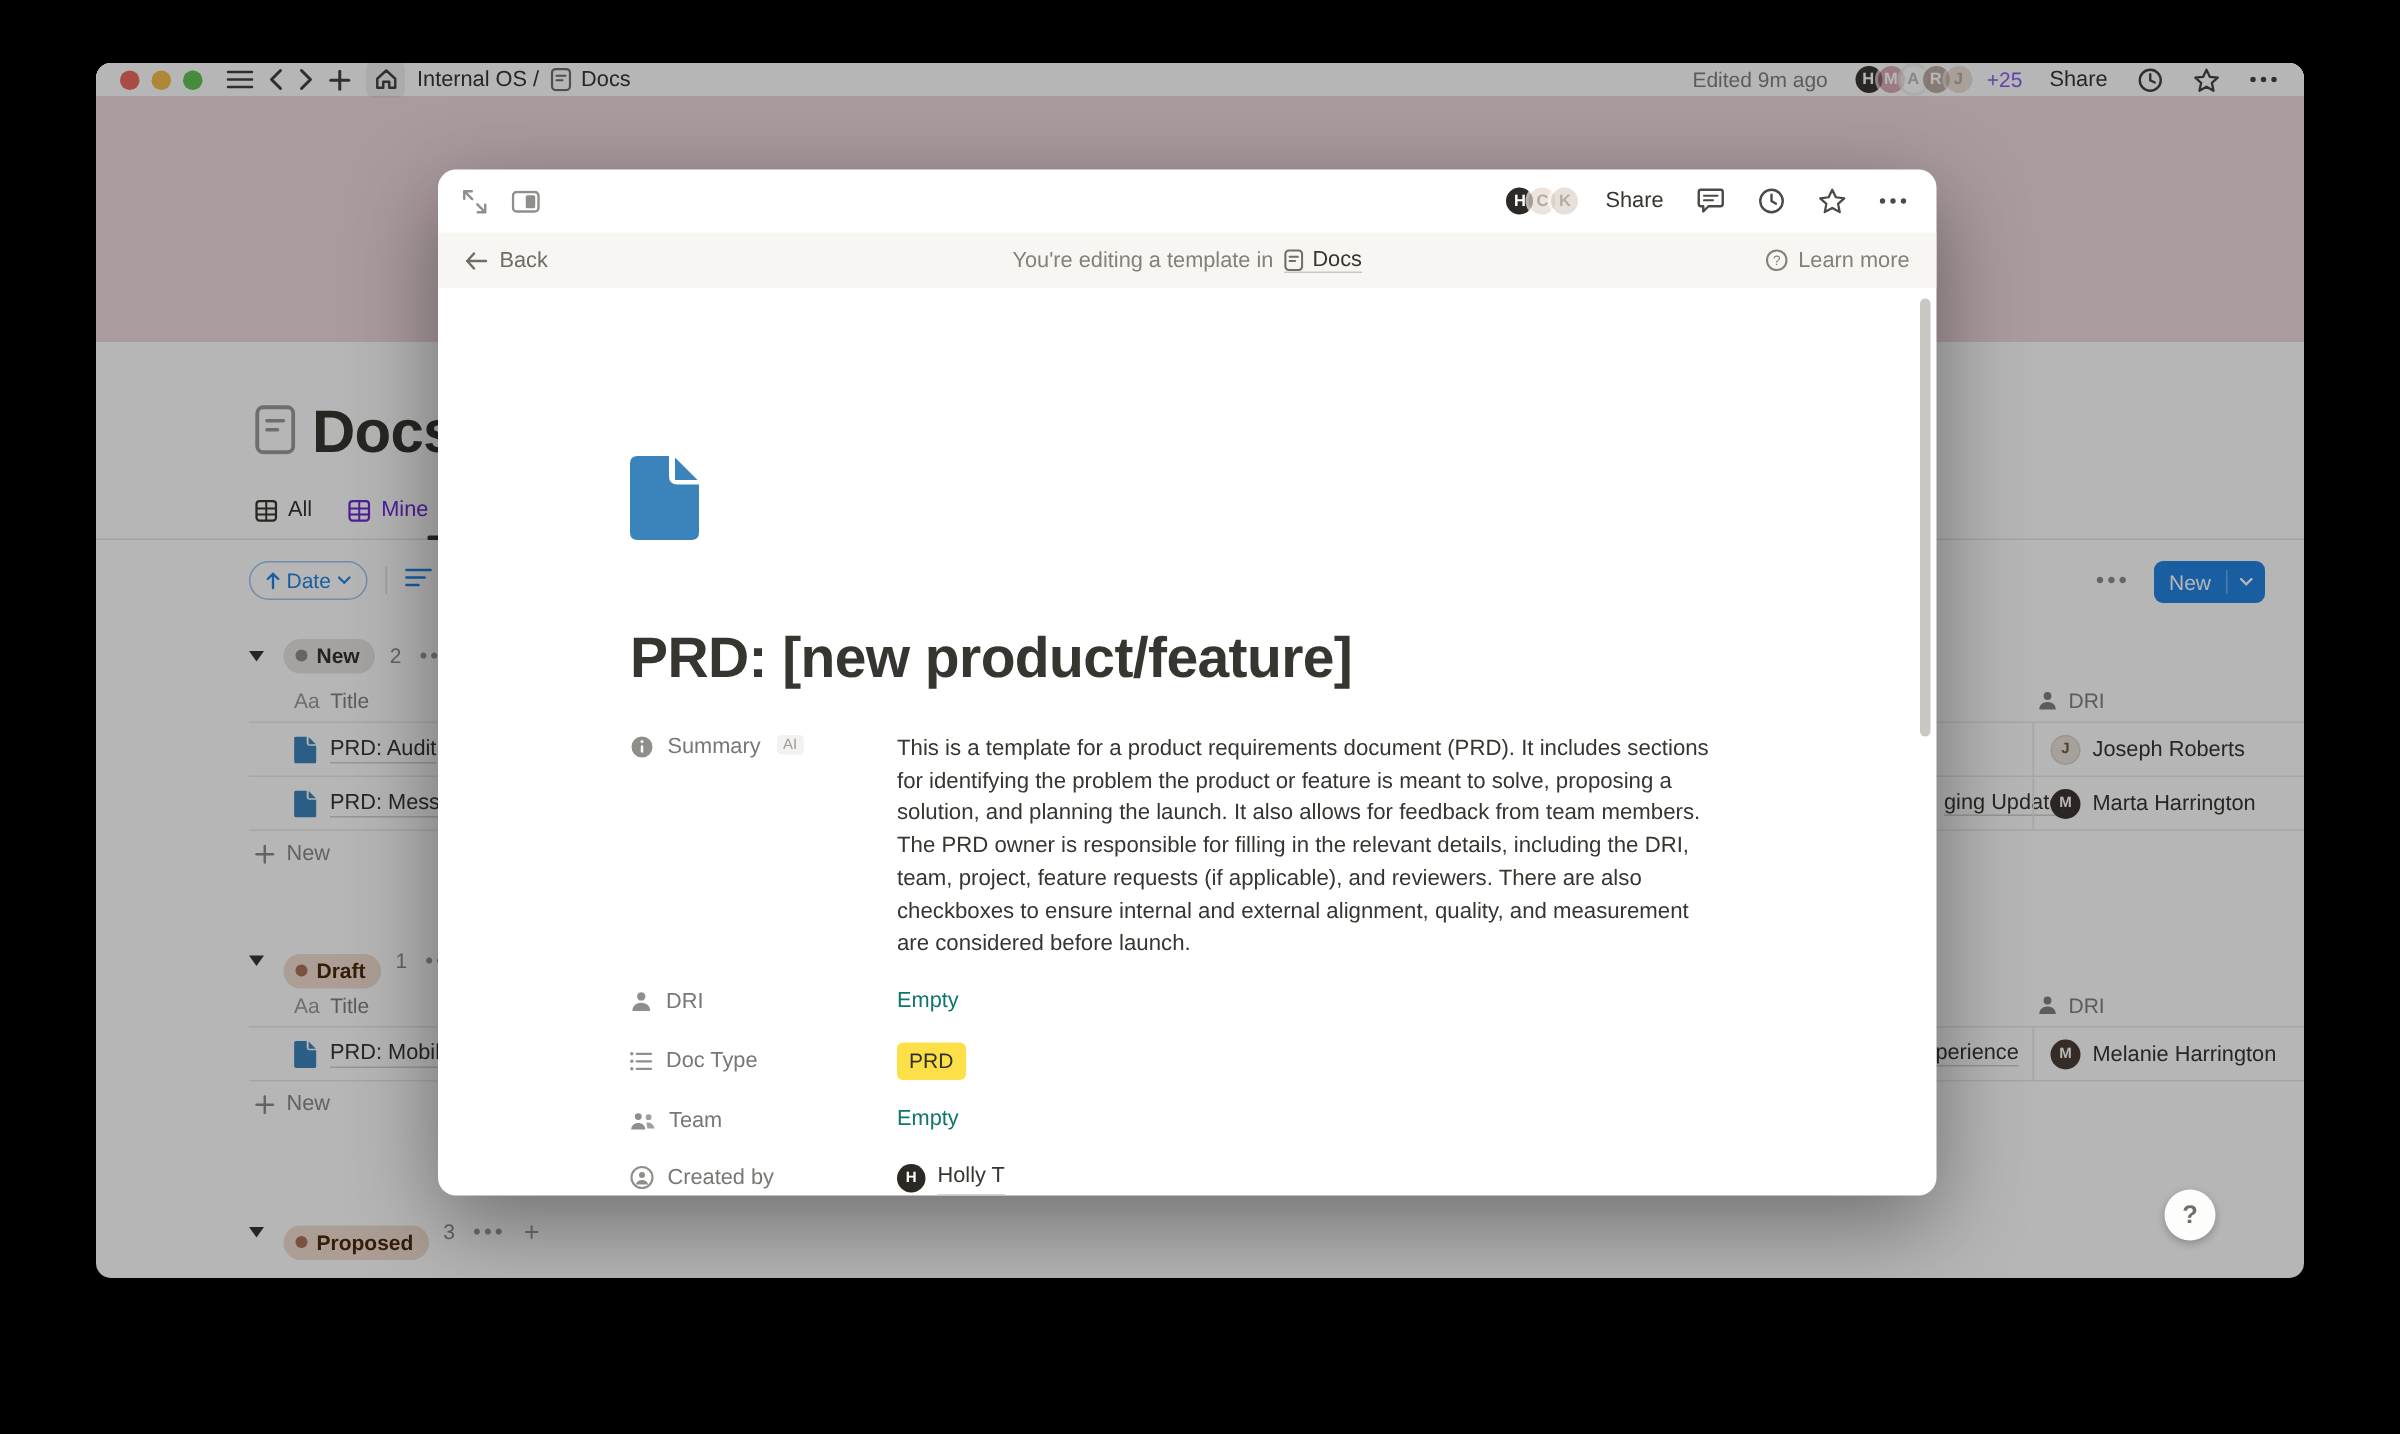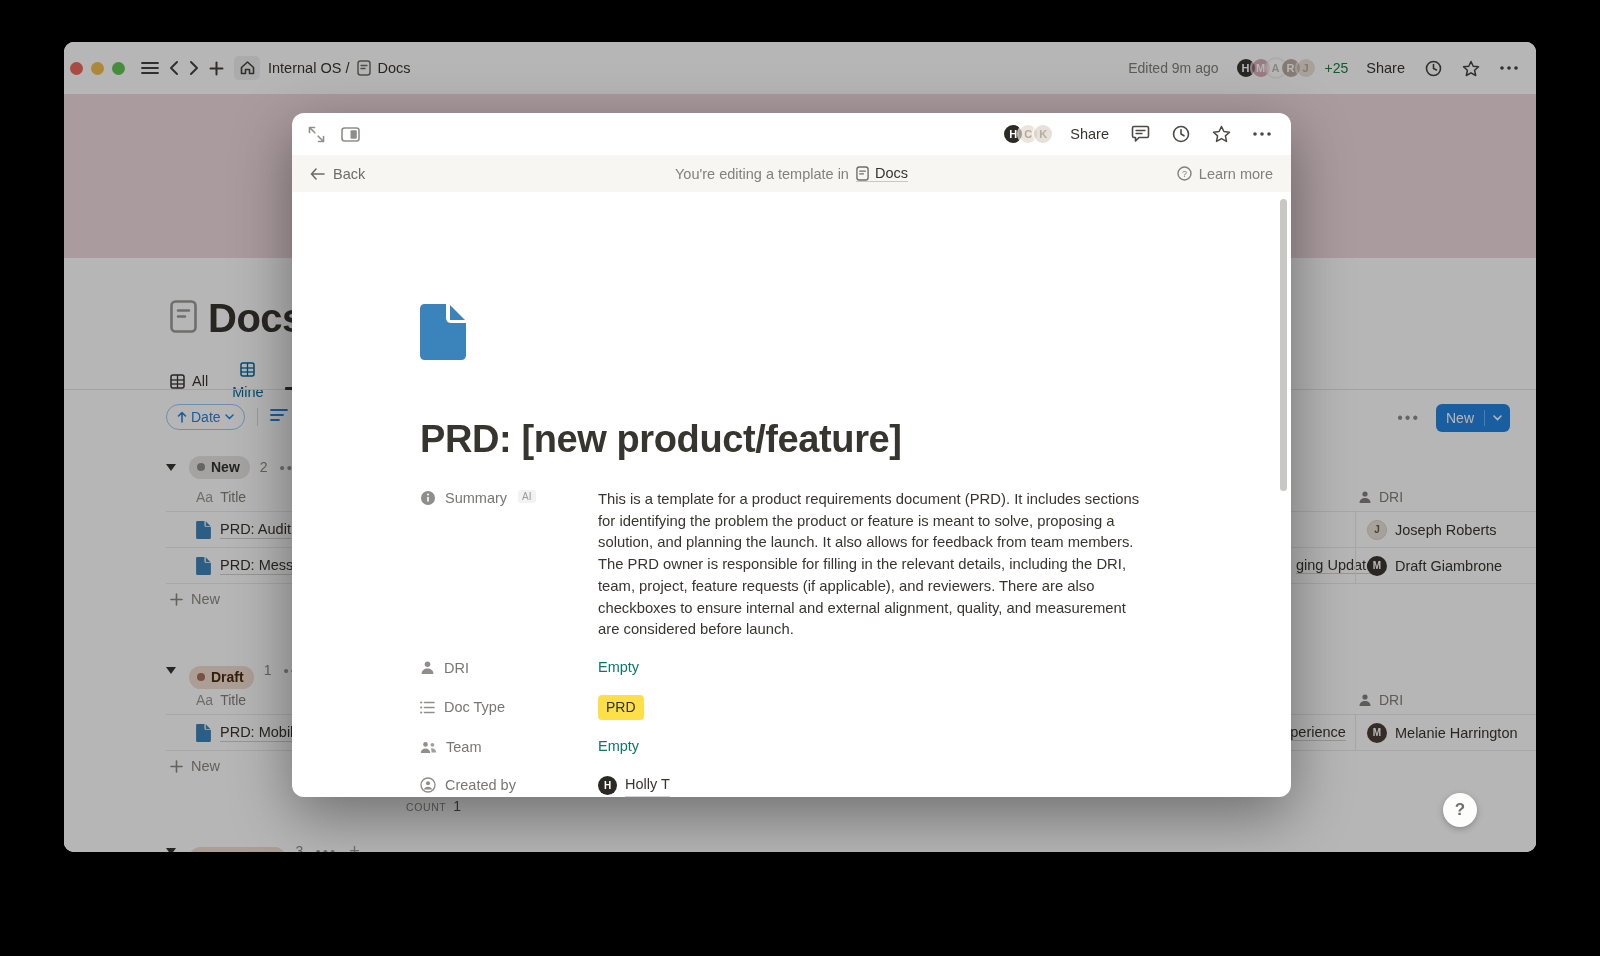--- a/index.html
+++ b/index.html
@@ -8,50 +8,50 @@
     position: relative; width: 1600px; height: 956px; background:#000;
     font-family: "Liberation Sans", "DejaVu Sans", sans-serif; overflow: hidden;
     -webkit-font-smoothing: antialiased;
   }
   
   .window {
     position:absolute; left:64px; top:42px; width:1472px; height:810px;
     border-radius:10px; overflow:hidden; background:#fff;
   }
   
-  .topbar { position:relative; height:52px; background:#fff; display:flex; align-items:center; padding:0 18px 0 6px; z-index:1; }
+  .topbar { position:relative; height:22px; background:#fff; display:flex; align-items:center; padding:0 18px 0 16px; z-index:1; }
   .lights { display:flex; gap:8px; margin-right:16px; }
   .light { width:13px; height:13px; border-radius:50%; }
   .l-red{ background:#ec6a5e; } .l-yel{ background:#f4bf4f; } .l-grn{ background:#61c454; }
   .tb-ic { display:inline-flex; align-items:center; justify-content:center; color:#44423e; margin-right:10px; cursor:default; }
   .tb-ic svg { display:block; }
   .home-chip { background:rgba(0,0,0,0.06); border-radius:5px; width:26px; height:24px; margin-right:8px; }
   .crumb { font-size:14.5px; color:#37352f; margin-right:8px; white-space:nowrap; }
   .crumb-doc { margin-right:6px; color:#6f6e69; }
   .tb-spacer { flex:1; }
   .edited { font-size:14px; color:#81807b; margin-right:16px; white-space:nowrap; }
   .avstack { display:flex; align-items:center; margin-right:8px; }
   .av { width:22px; height:22px; border-radius:50%; display:flex; align-items:center; justify-content:center;
         font-size:11px; font-weight:700; border:2px solid #fff; margin-left:-7px; }
   .av:first-child { margin-left:0; }
   .av.dim2 { opacity:.65; } .av.dim3 { opacity:.5; }
-  .ovcount { font-size:14px; color:#15803d; margin-right:18px; }
+  .ovcount { font-size:14px; color:#8b5cf6; margin-right:18px; }
   .share-lbl { font-size:14.5px; color:#37352f; margin-right:20px; }
   .tb-ric { display:inline-flex; color:#44423e; margin-right:20px; }
   .tb-ric:last-child { margin-right:0; }
 
   
   .cover { height:164px; background:#eed9de; }
   .page { position:relative; height:606px; background:#fff; }
 
   .pg-icon { position:absolute; left:106px; top:42px; color:#9b9a97; }
   .pg-title { position:absolute; left:144px; top:38px; font-size:40px; font-weight:700; color:#37352f; letter-spacing:-0.5px; }
   .tabs { position:absolute; left:106px; top:104px; display:flex; gap:24px; align-items:center; }
   .tab { display:flex; gap:7px; align-items:center; font-size:14.5px; }
-  .tab.active { color:#37352f; } .tab.inactive { color:#0369a1;flex-direction:column; }
+  .tab.active { color:#37352f; } .tab.inactive { color:#6d28d9; }
   .tabs-rule { position:absolute; left:0; right:0; top:131px; height:1px; background:#e7e5e2; }
   .tab-dash { position:absolute; left:221px; top:129px; width:14px; height:3px; background:#37352f; border-radius:1px; }
 
   .ctrls { position:absolute; left:102px; top:146px; display:flex; align-items:center; }
   .date-chip { display:flex; align-items:center; gap:4px; height:26px; padding:0 10px; border:1px solid rgba(35,131,226,.45);
                border-radius:13px; color:#2383e2; font-size:14px; }
   .ctrl-div { width:1px; height:18px; background:#dedcd8; margin:0 12px; }
   .list-blue { color:#2383e2; }
   .ctrls-right { position:absolute; right:26px; top:146px; display:flex; align-items:center; gap:16px; }
   .dots { color:#8f8e8a; font-size:16px; letter-spacing:2px; }
@@ -317,21 +317,21 @@
           <span class="rowdoc">
             <svg width="15" height="18" viewBox="0 0 46 56">
                 <path fill="#3b83bb" d="M4 0 H26 L26 13 Q26 19 32 19 L46 19 V52 Q46 56 42 56 H4 Q0 56 0 52 V4 Q0 0 4 0 Z"></path>
                 <path fill="#3b83bb" d="M30 1 L45 16 L30 16 Z"></path>
               </svg>
           </span>
           <span class="rtitle">PRD: Messa</span>
           <span class="partial p1">ging Update</span>
           <span class="dri-cell">
             <span class="dri-av" style="background:#3c3530;color:#fff">M</span>
-            <span class="dri-name">Draft Giambrone</span>
+            <span class="dri-name">Marta Harrington</span>
           </span>
         </div>
         <div class="newrow">
           <svg width="13" height="13" viewBox="0 0 13 13">
               <g stroke="currentColor" stroke-width="1.6" stroke-linecap="round">
                 <line x1="6.5" y1="1" x2="6.5" y2="12"></line>
                 <line x1="1" y1="6.5" x2="12" y2="6.5"></line>
               </g>
             </svg>
           <span>New</span>

